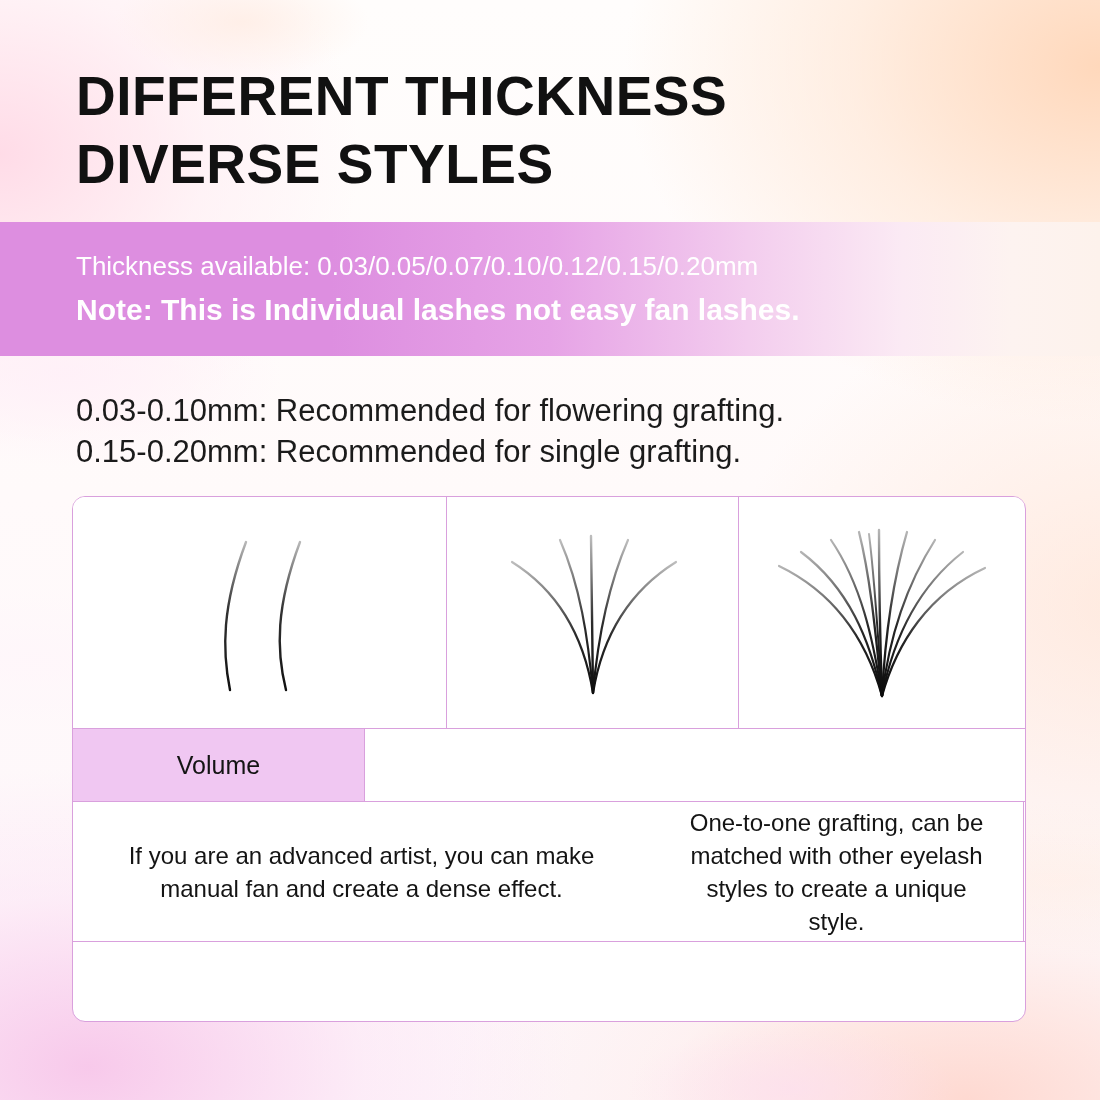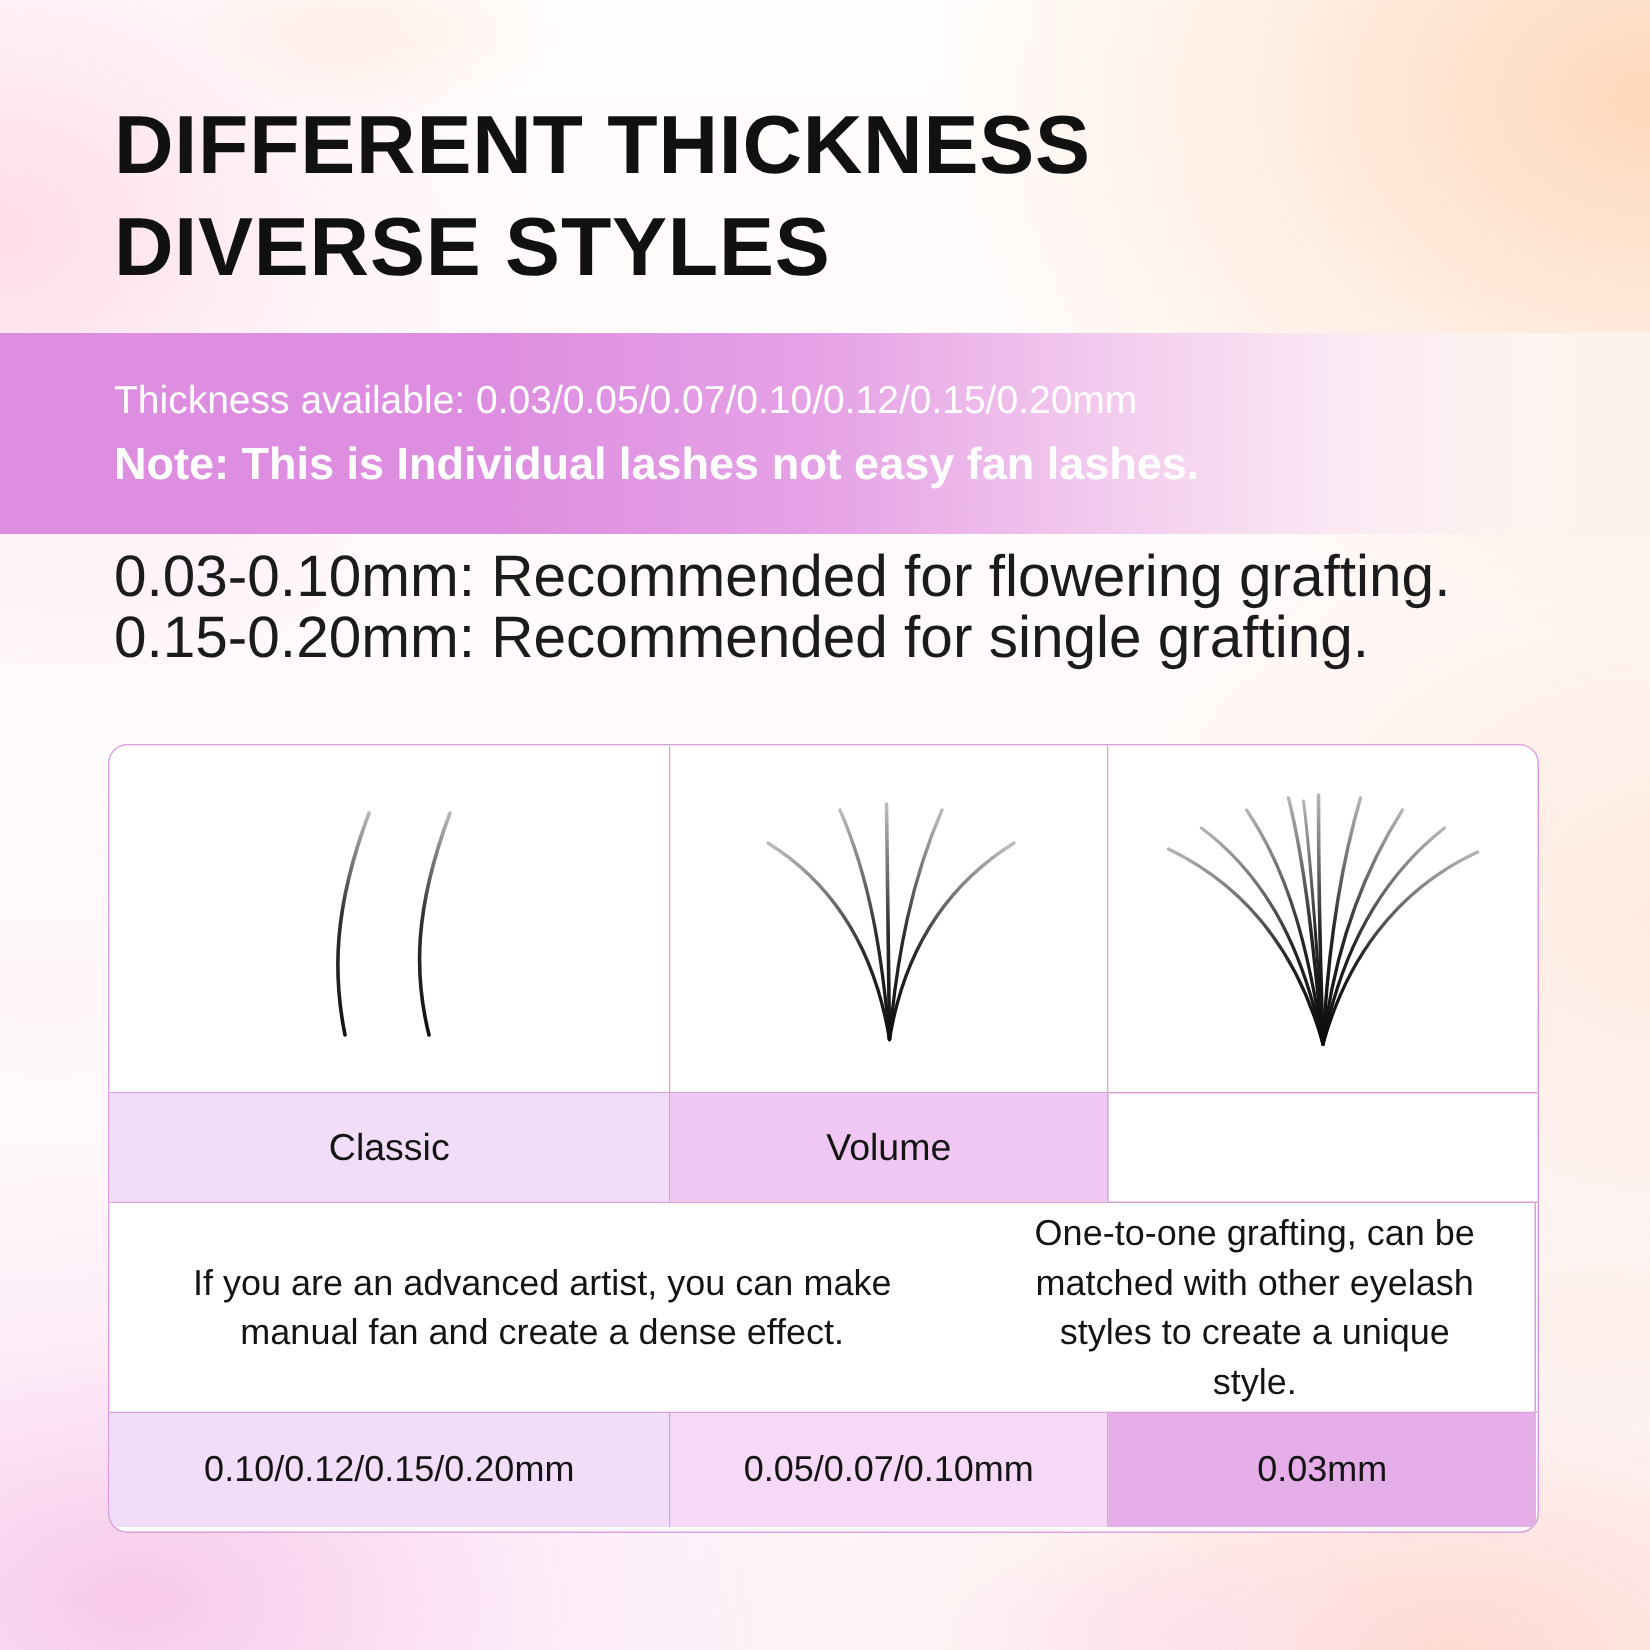--- a/index.html
+++ b/index.html
@@ -97,24 +97,24 @@
     font-size: 30px;
     line-height: 44px;
     font-weight: bold;
     white-space: nowrap;
   }
 
   
   .recos {
     position: absolute;
     left: 76px;
-    top: 364px;
+    top: 390px;
     width: 900px;
     color: #1b1b1b;
-    font-size: 39px;
+    font-size: 31px;
     line-height: 41px;
   }
   .recos .line { display: block; white-space: nowrap; }
 
   
   .table {
     position: absolute;
     left: 72px;
     top: 496px;
     width: 954px;
@@ -251,43 +251,29 @@
             <path d="M115 178 C 122 120, 140 66, 168 22" stroke-width="2.2"></path>
             <path d="M115 178 C 126 122, 150 70, 196 34" stroke-width="2.2"></path>
             <path d="M115 178 C 130 124, 162 76, 218 50" stroke-width="2.2"></path>
             <path d="M115 178 C 111 118, 108 64, 102 16" stroke-width="2.0"></path>
           </g>
         </svg>
       </div>
     </div>
 
     <div class="row row-label hline">
-      <div class="cell col-1 lab-1 vline">
-        <span class="label-text">Classic</span>
-      </div>
       <div class="cell col-2 lab-2 vline">
         <span class="label-text">Volume</span>
       </div>
     </div>
 
     <div class="row row-desc hline">
       <div class="cell col-23 cell-desc">
         <span class="desc-text">If you are an advanced artist, you can make manual fan and create a dense effect.</span>
       </div>
       <div class="cell col-1 cell-desc vline">
         <span class="desc-text">One-to-one grafting, can be matched with other eyelash styles to create a unique style.</span>
       </div>
     </div>
 
-    <div class="row row-spec">
-      <div class="cell col-1 spec-1 vline">
-        <span class="spec-text">0.10/0.12/0.15/0.20mm</span>
-      </div>
-      <div class="cell col-2 spec-2 vline">
-        <span class="spec-text">0.05/0.07/0.10mm</span>
-      </div>
-      <div class="cell col-3 spec-3">
-        <span class="spec-text">0.03mm</span>
-      </div>
-    </div>
 
   </div>
 </div>
 
 </body></html>

